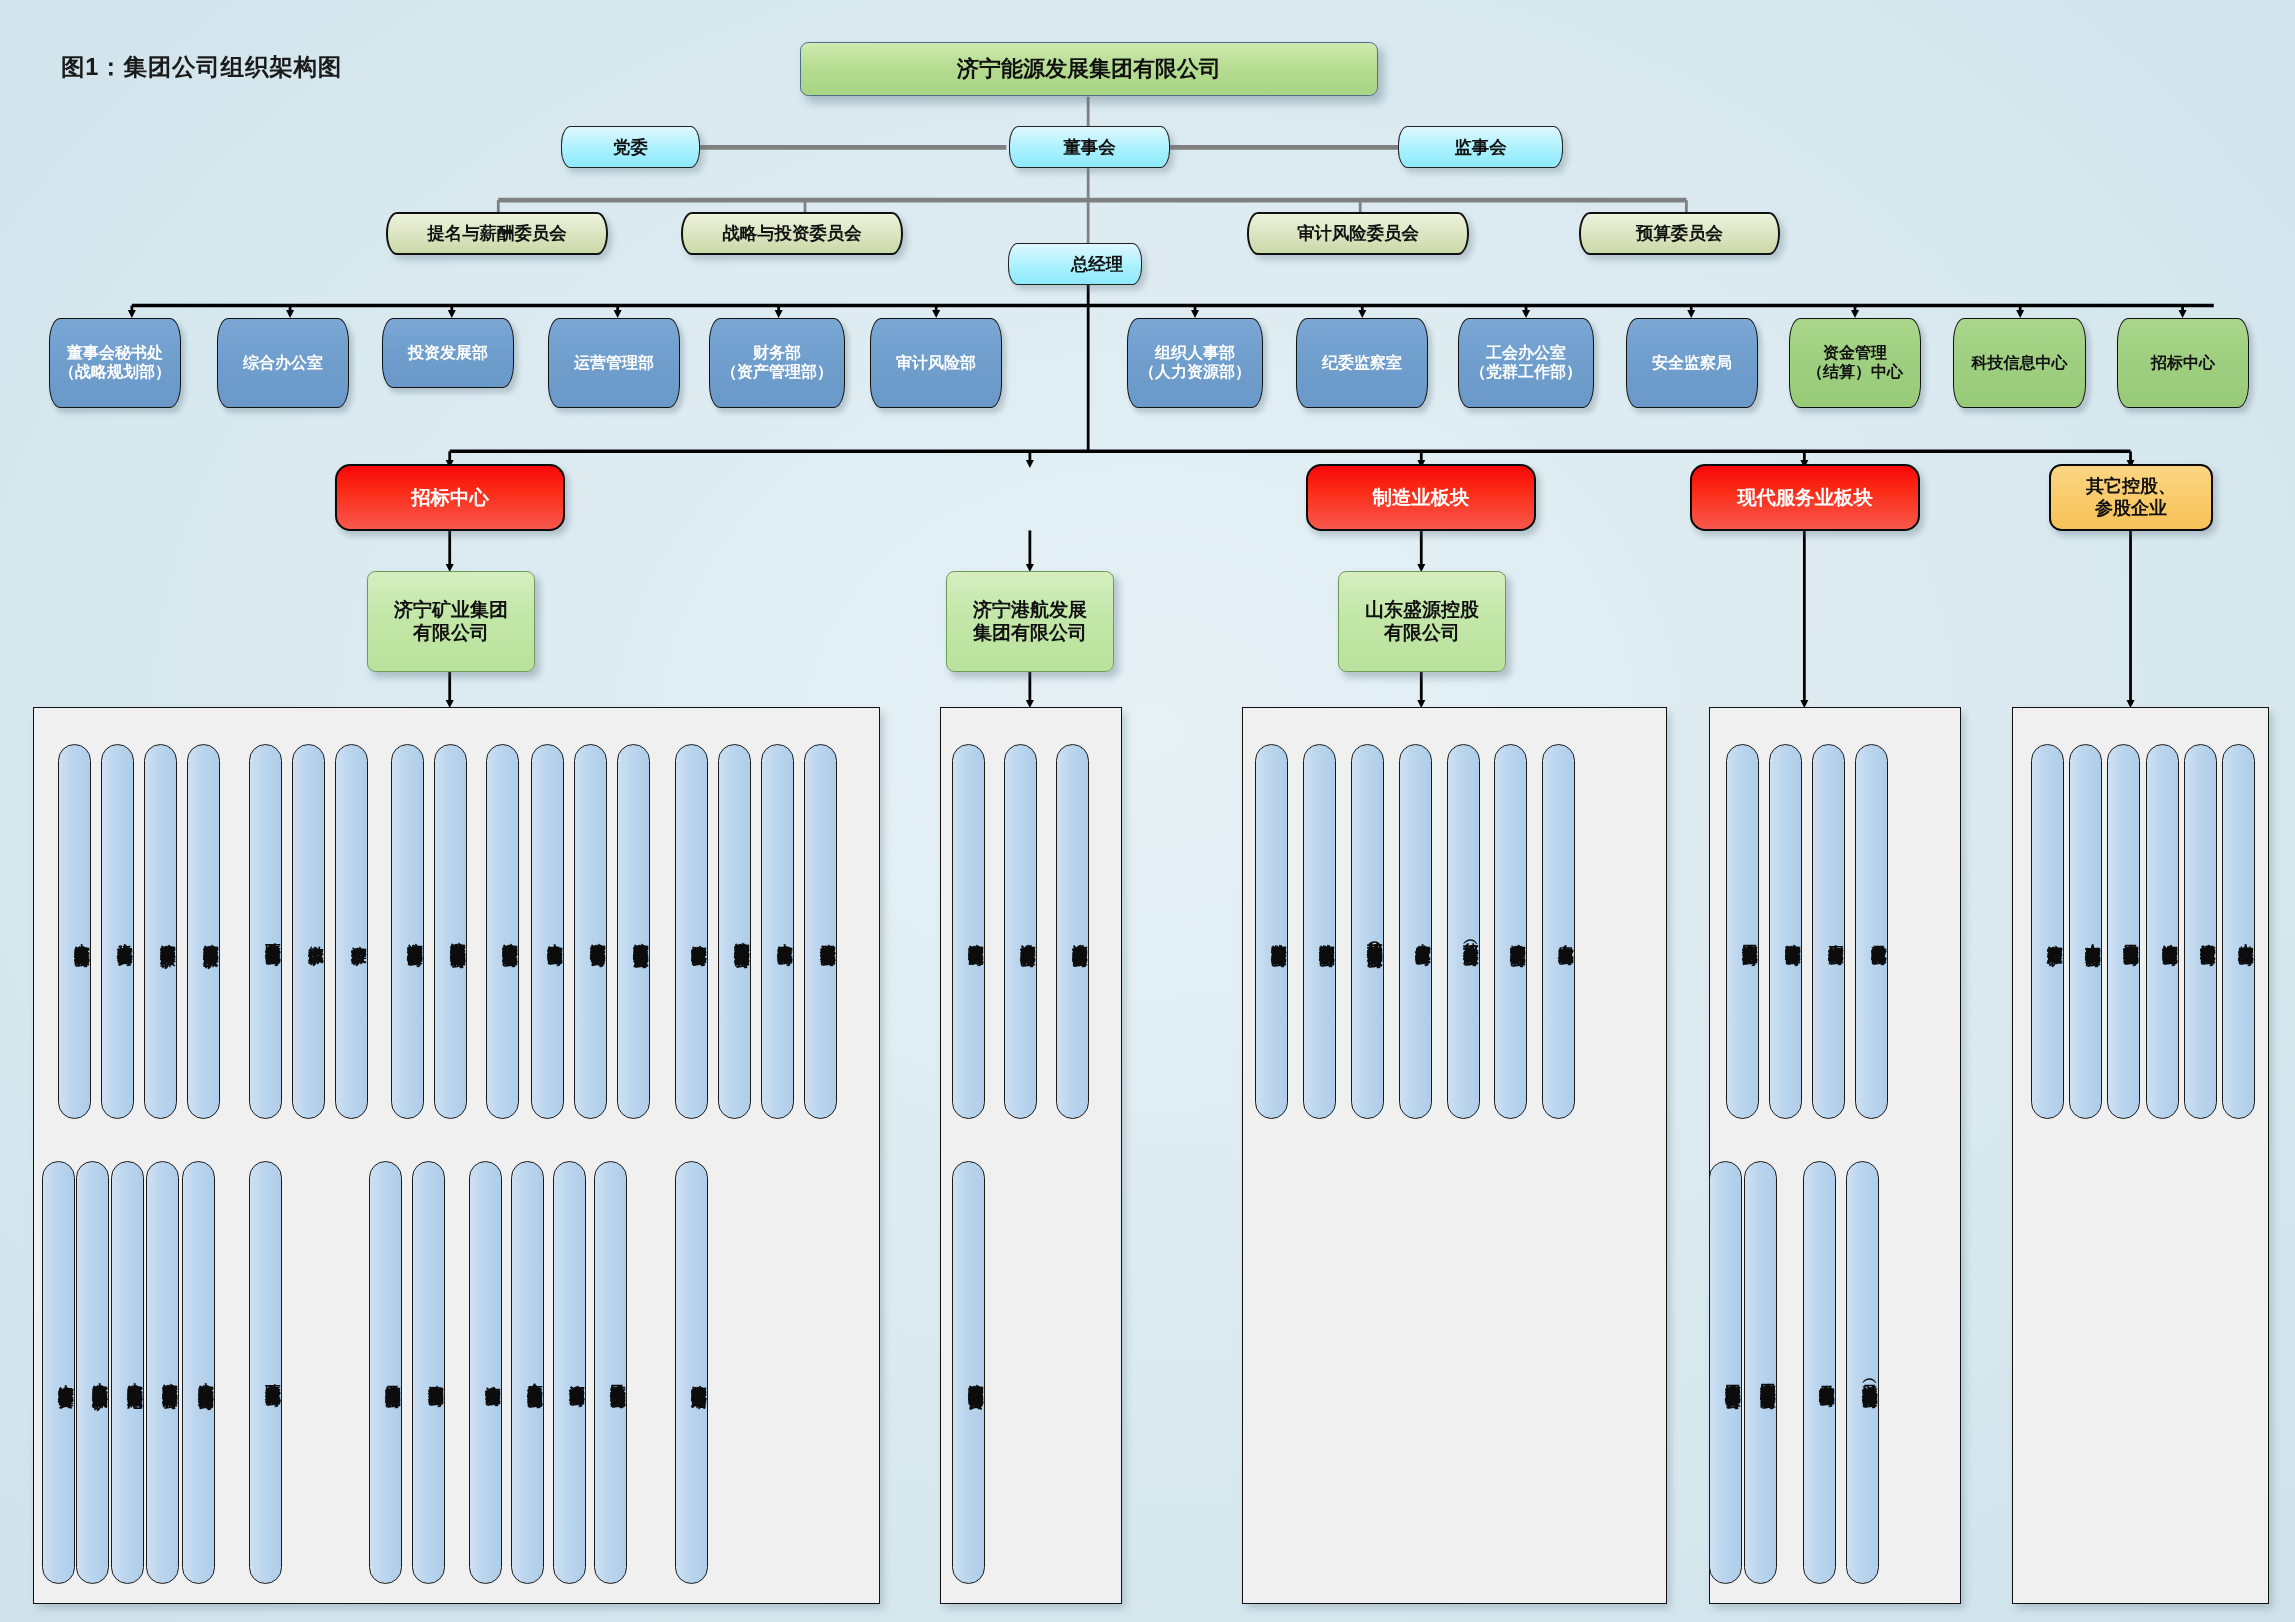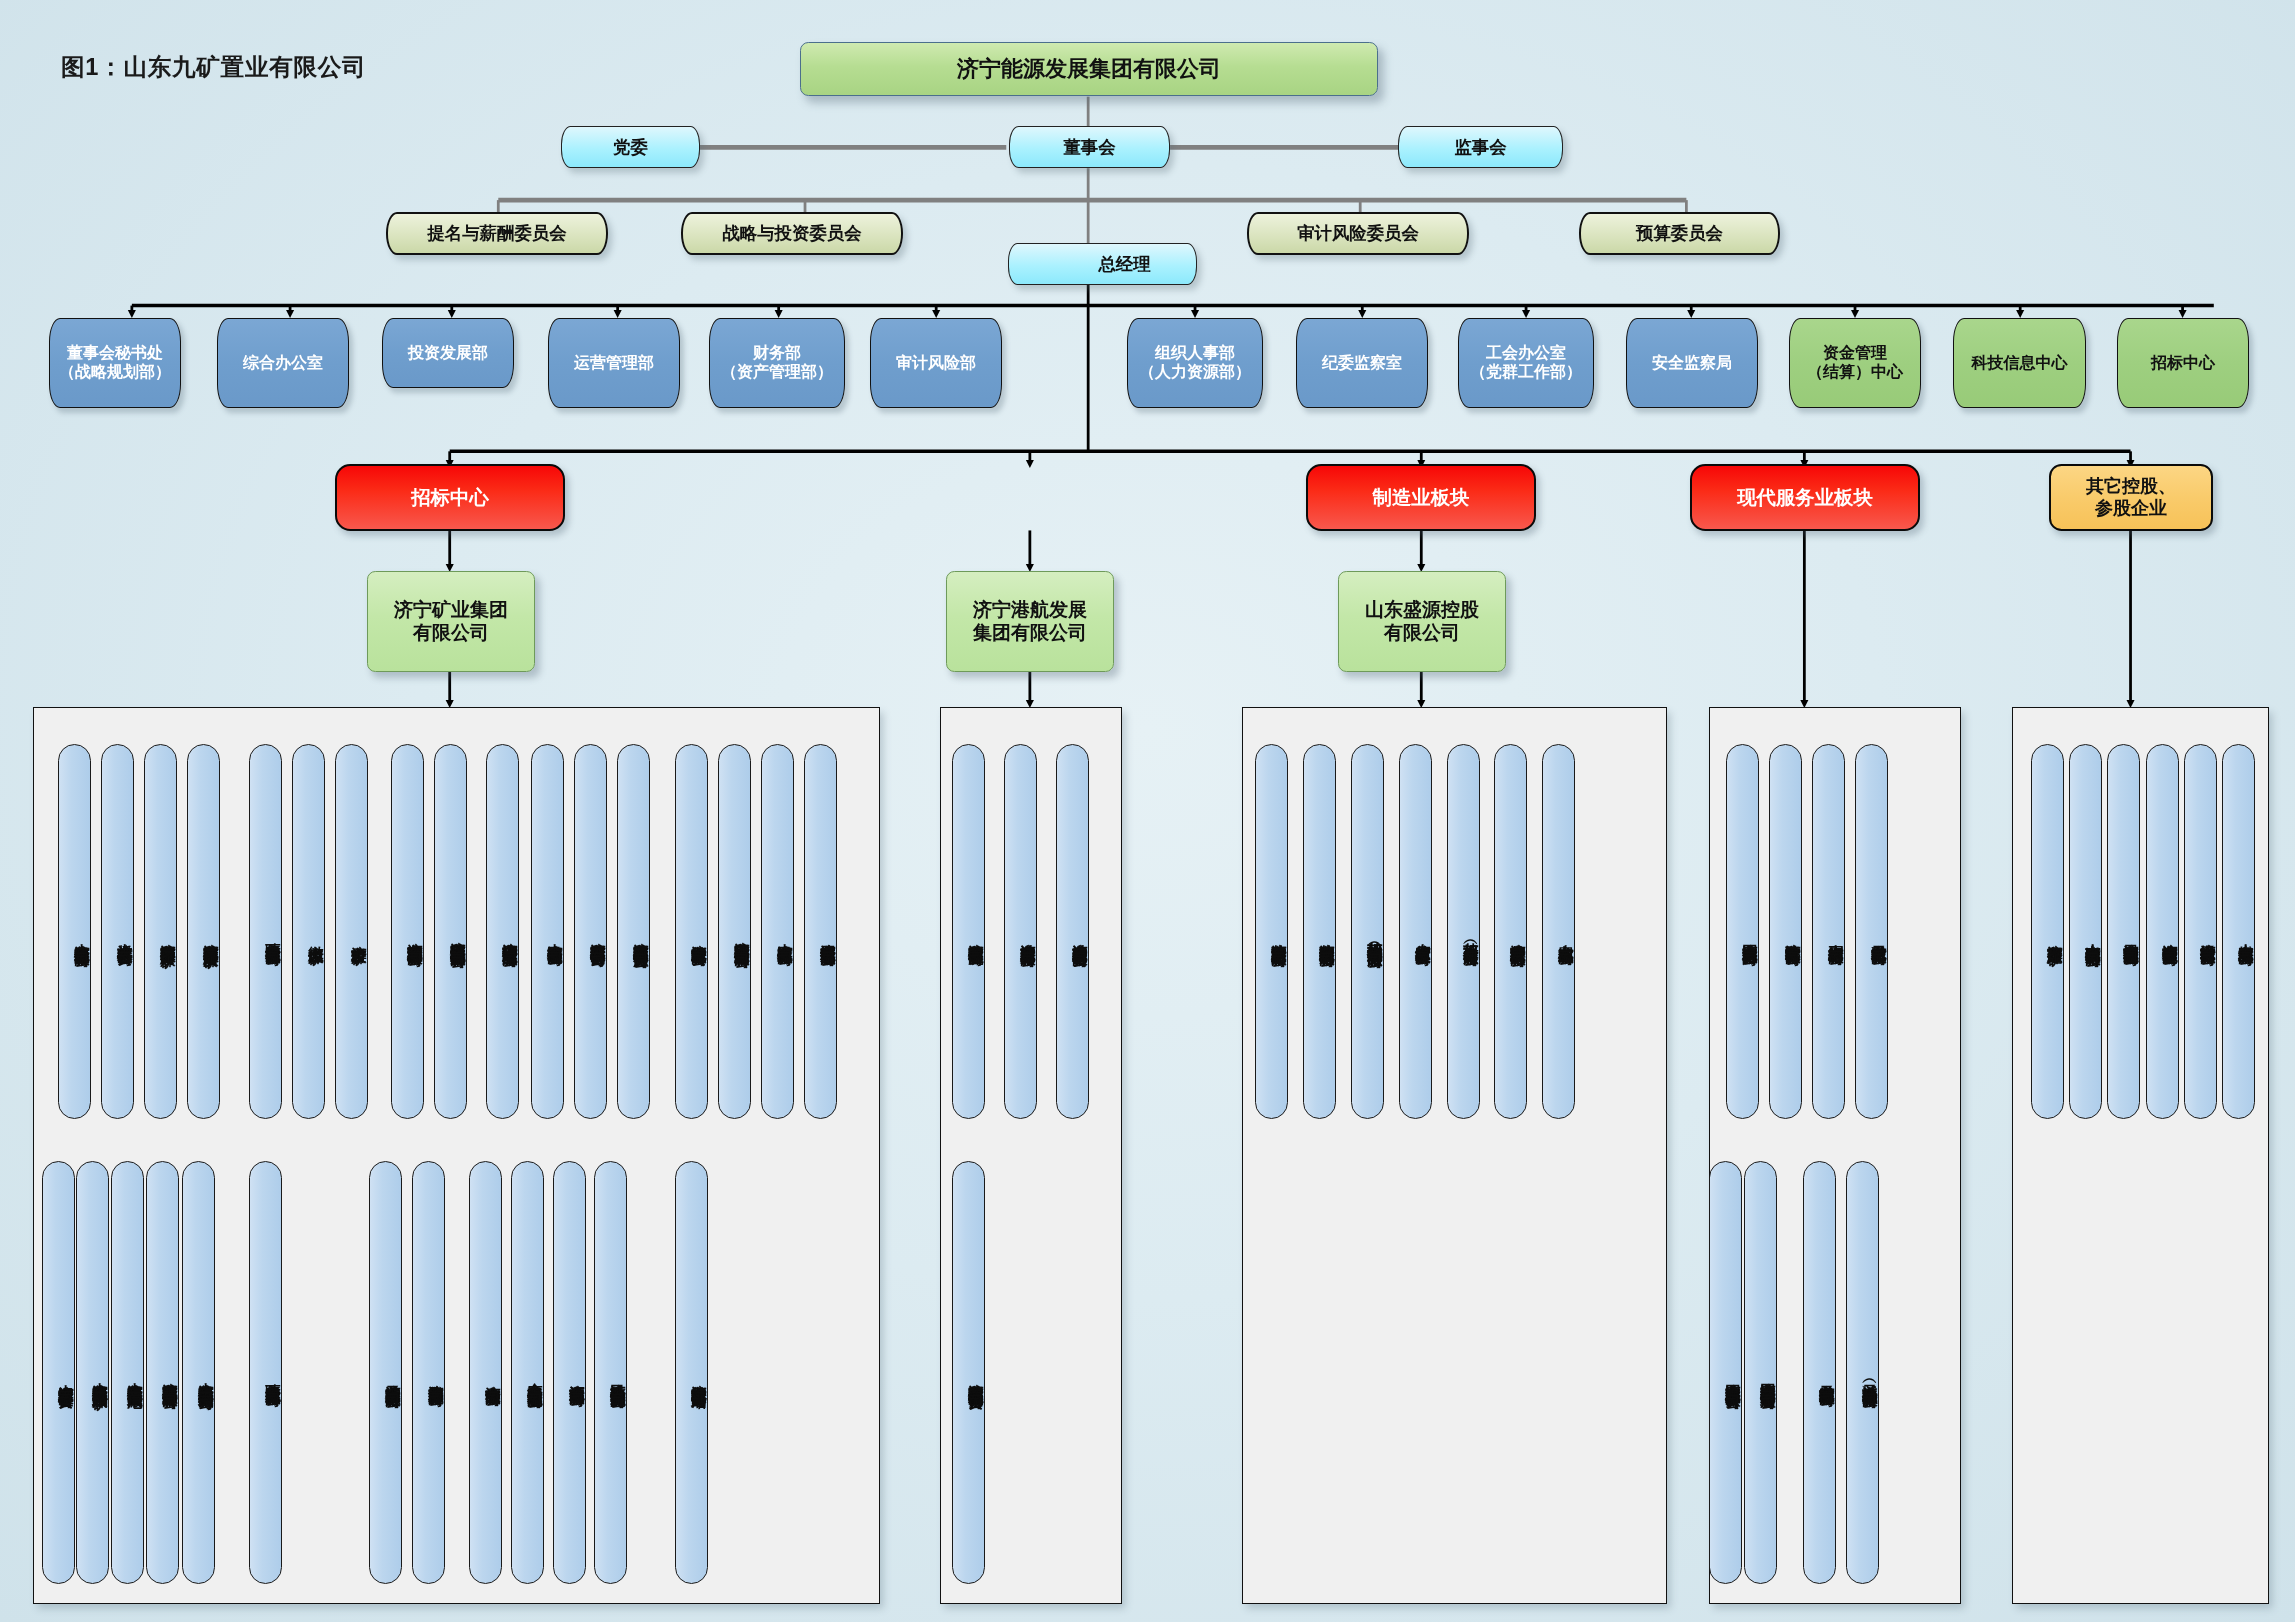--- a/index.html
+++ b/index.html
@@ -209,21 +209,21 @@
   <line x1="2653" y1="1610" x2="2653" y2="1646" stroke="#808080" stroke-width="4"></line>
   <line x1="2622" y1="1646" x2="2684" y2="1646" stroke="#808080" stroke-width="4"></line>
   <g stroke="#808080" stroke-width="4" marker-end="url(#ahg)">
     <line x1="2622" y1="1646" x2="2622" y2="1662"></line>
     <line x1="2684" y1="1646" x2="2684" y2="1662"></line>
   </g>
 </svg>
 
 <div class="layer">
 
-  <div class="fig-title">图1：山东九矿置业有限公司</div>
+  <div class="fig-title">图1：集团公司组织架构图</div>
 
   <div class="node toproot" style="left:800px;top:42px;width:578px;height:54px;">
     <span>济宁能源发展集团有限公司</span>
   </div>
 
   <div class="node cap" style="left:561px;top:126px;width:139px;height:42px;">
     <span>党委</span>
   </div>
   <div class="node cap" style="left:1009px;top:126px;width:161px;height:42px;">
     <span>董事会</span>
@@ -238,21 +238,21 @@
   <div class="node comm" style="left:681px;top:212px;width:222px;height:43px;">
     <span>战略与投资委员会</span>
   </div>
   <div class="node comm" style="left:1247px;top:212px;width:222px;height:43px;">
     <span>审计风险委员会</span>
   </div>
   <div class="node comm" style="left:1579px;top:212px;width:201px;height:43px;">
     <span>预算委员会</span>
   </div>
 
-  <div class="node cap" style="left:1008px;top:243px;width:189px;height:42px;padding-left:44px;">
+  <div class="node cap" style="left:1008px;top:243px;width:134px;height:42px;padding-left:44px;">
     <span>总经理</span>
   </div>
 
   <div class="node dept" style="left:49px;top:318px;width:132px;height:90px;">
     <span class="ml">董事会秘书处<br>（战略规划部）</span>
     </div>
   <div class="node dept" style="left:217px;top:318px;width:132px;height:90px;">
     <span class="ml">综合办公室</span>
     </div>
   <div class="node dept" style="left:382px;top:318px;width:132px;height:70px;">

